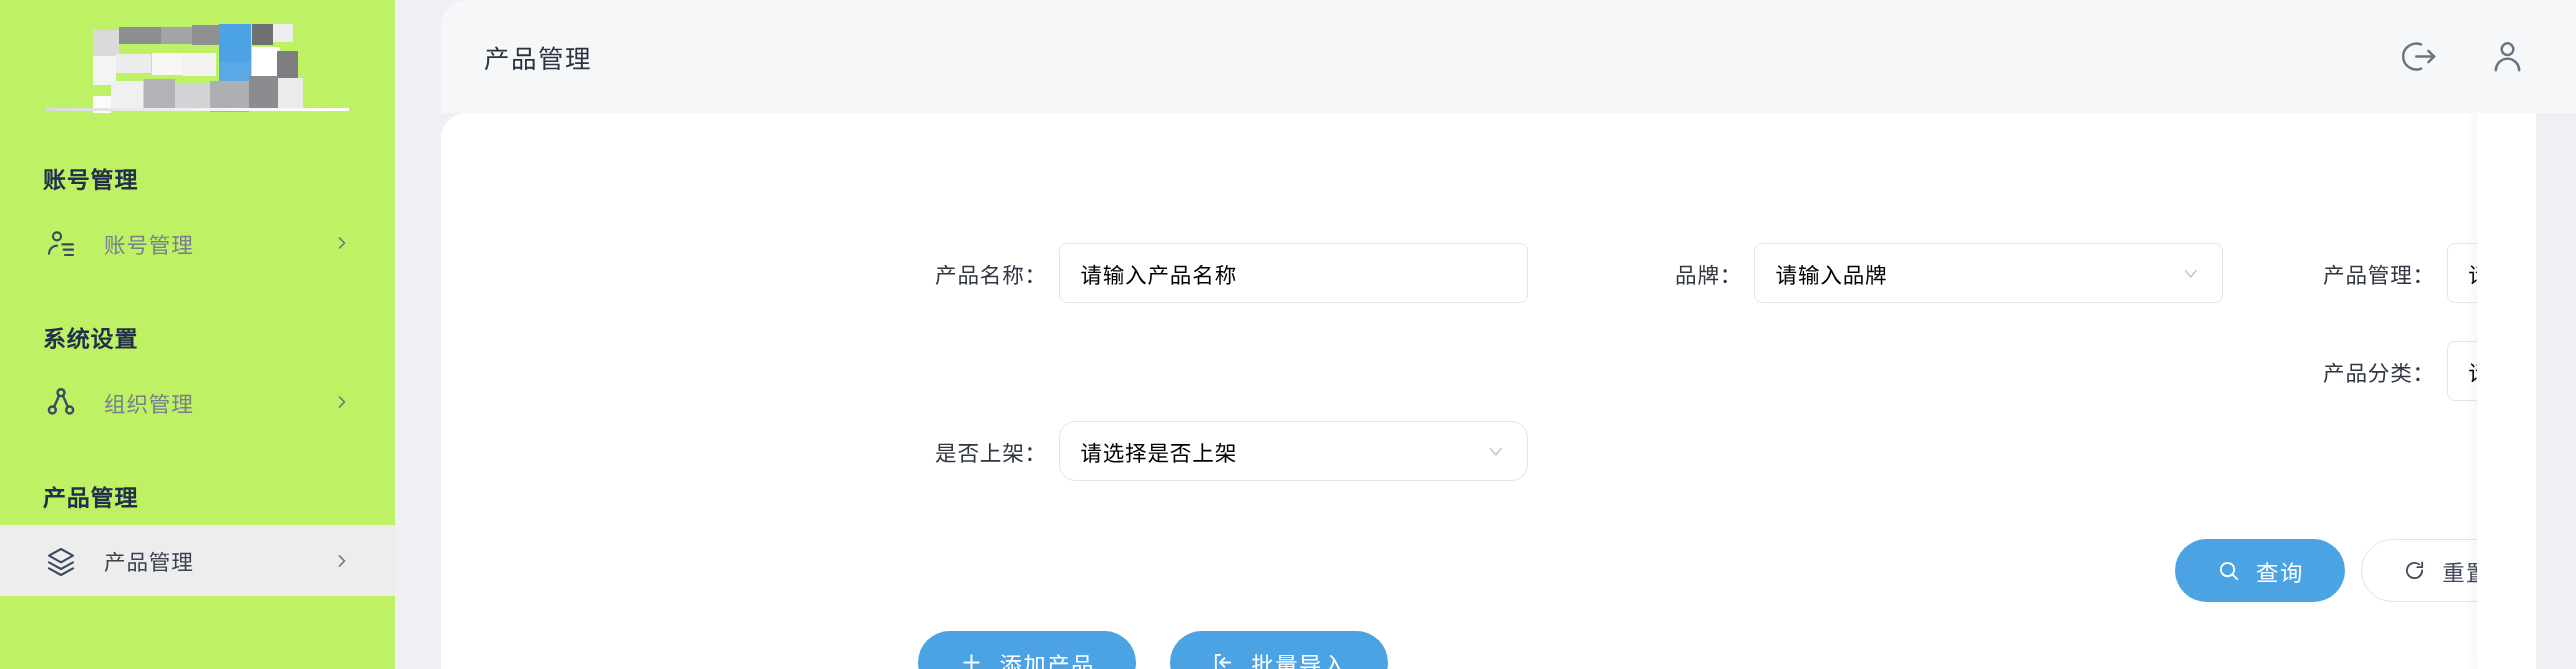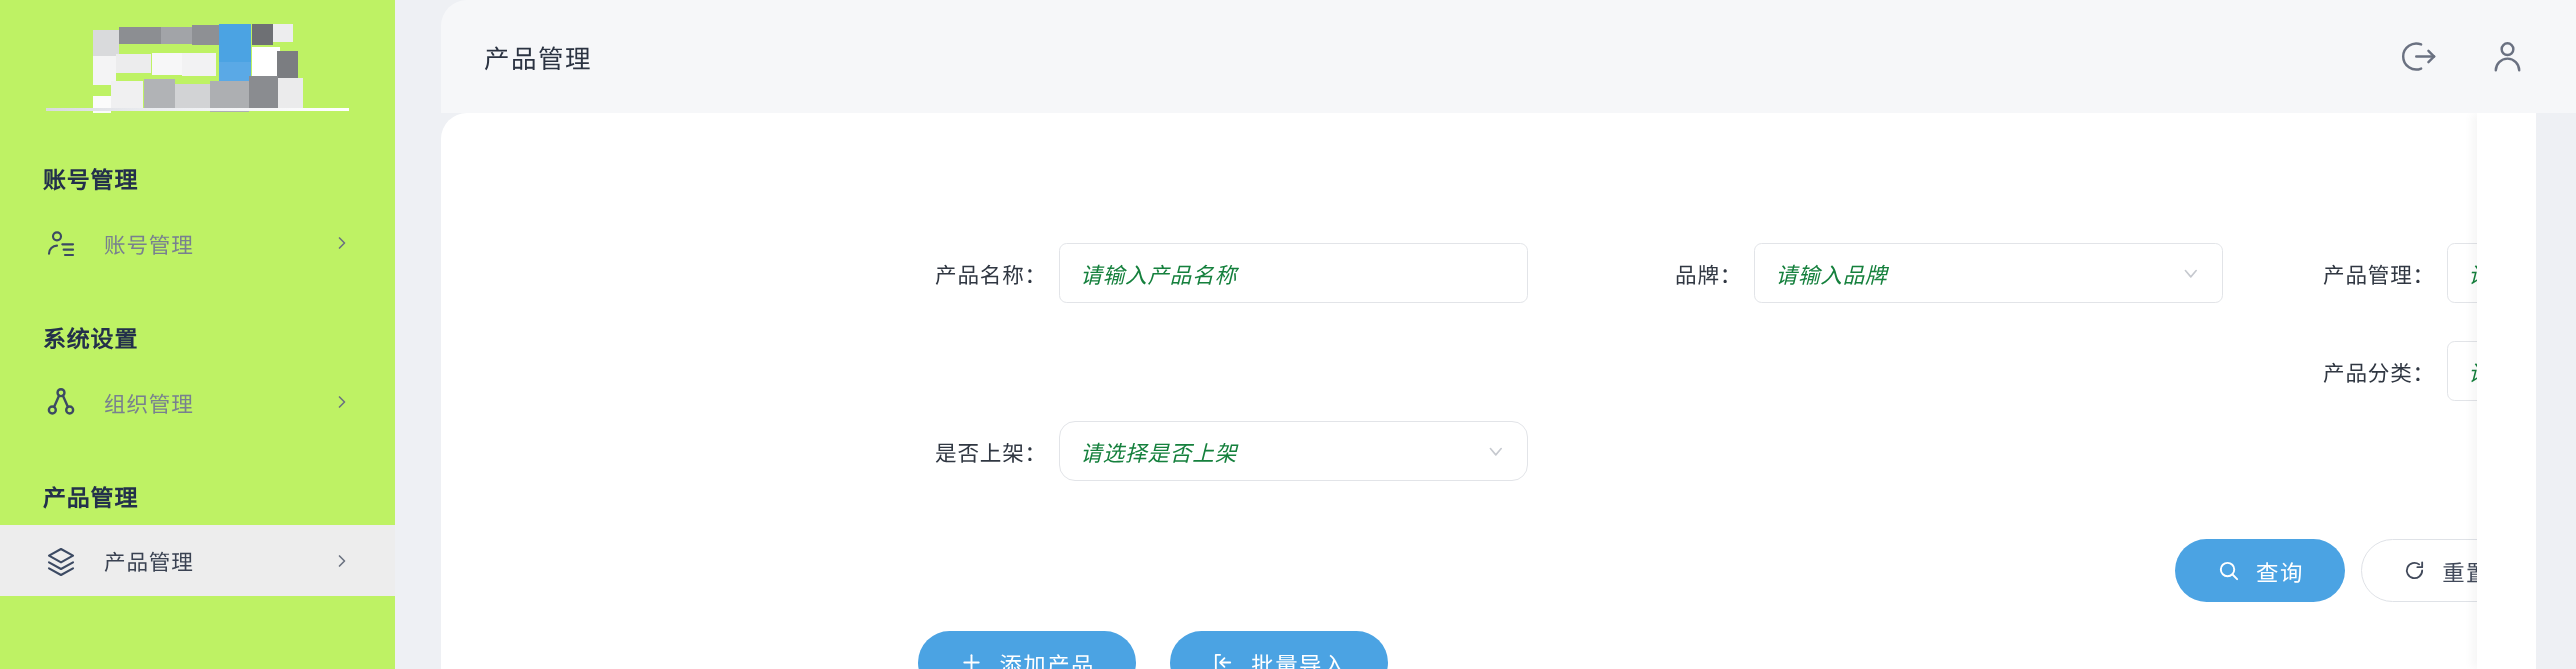--- a/index.html
+++ b/index.html
@@ -155,24 +155,23 @@
     height: 60px;
     border: 1.5px solid #e2e4e8;
     border-radius: 7.7px;
     background: #ffffff;
     display: flex; align-items: center;
     padding: 0 20px;
     position: relative;
   }
   .control .ph {
     font-size: 21.6px;
-    color: #15803d;
+    color: #000000;
     letter-spacing: 0.8px;
     white-space: nowrap;
-    font-style: italic;
   }
   .control .caret {
     position: absolute;
     right: 20px; top: 50%;
     transform: translateY(-50%);
     color: #c6c9cf;
     width: 23px; height: 23px;
     display: flex; align-items: center; justify-content: center;
   }
 

